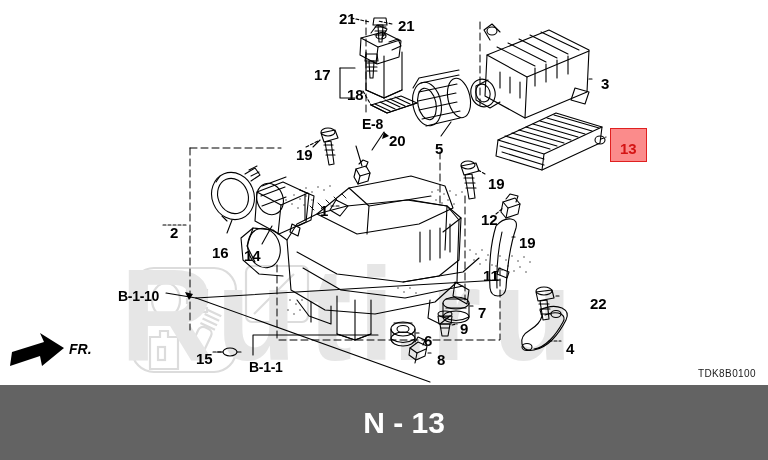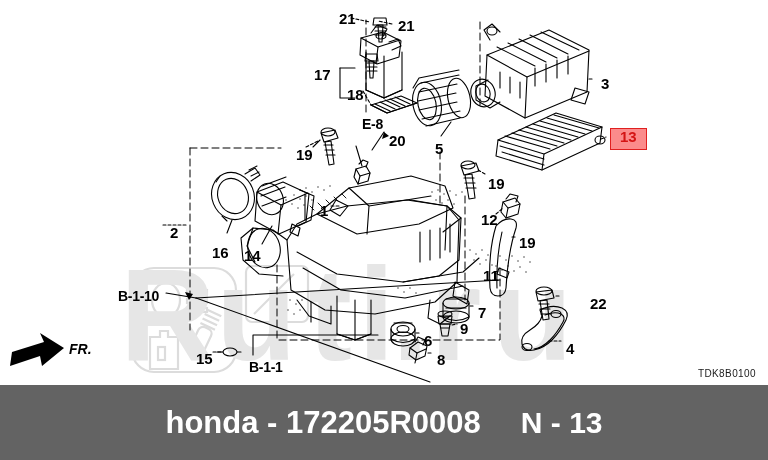--- a/index.html
+++ b/index.html
@@ -11,21 +11,21 @@
   #artwork{position:absolute;left:0;top:0;width:768px;height:385px;}
   #watermark{position:absolute;left:0;top:0;width:768px;height:385px;pointer-events:none;}
 
   
   .cal{position:absolute;font-family:"Liberation Sans",sans-serif;font-size:15px;font-weight:700;
        color:#000;line-height:1;white-space:nowrap;text-align:center;}
   .cal.ref{font-size:14px;font-weight:700;letter-spacing:-0.3px;}
 
   
   .cal.hl{background:#fb8b8b;border:1.6px solid #e02020;color:#d41414;
-          padding:0 9px 5px 9px;font-size:15px;font-weight:700;}
+          padding:12px 9px 5px 9px;font-size:15px;font-weight:700;}
 
   
   #diagcode{position:absolute;right:12px;bottom:6px;font-family:"Liberation Sans",sans-serif;
             font-size:10px;color:#1a1a1a;letter-spacing:0.4px;}
 
   
   #footer{position:absolute;left:0;top:385px;width:768px;height:75px;background:#636363;
           display:flex;align-items:center;justify-content:center;}
   #footer-inner{display:flex;align-items:baseline;color:#ffffff;}
   #brandpart{font-family:"Liberation Sans",sans-serif;font-size:31px;font-weight:700;letter-spacing:0px;}
@@ -410,18 +410,17 @@
         <div class="cal ref" style="left: 249px; top: 360px;">B-1-1</div>
       </div>
 
     <div id="frlabel" style="left:69px;top:341px;">FR.</div>
 
     <div id="diagcode">TDK8B0100</div>
   </div>
 
   <div id="footer">
     <div id="footer-inner">
-      <span id="brandpart">honda - 172205R0008</span>
       <span id="catnum">N - 13</span>
     </div>
   </div>
 
 </div>
 
 </body></html>

